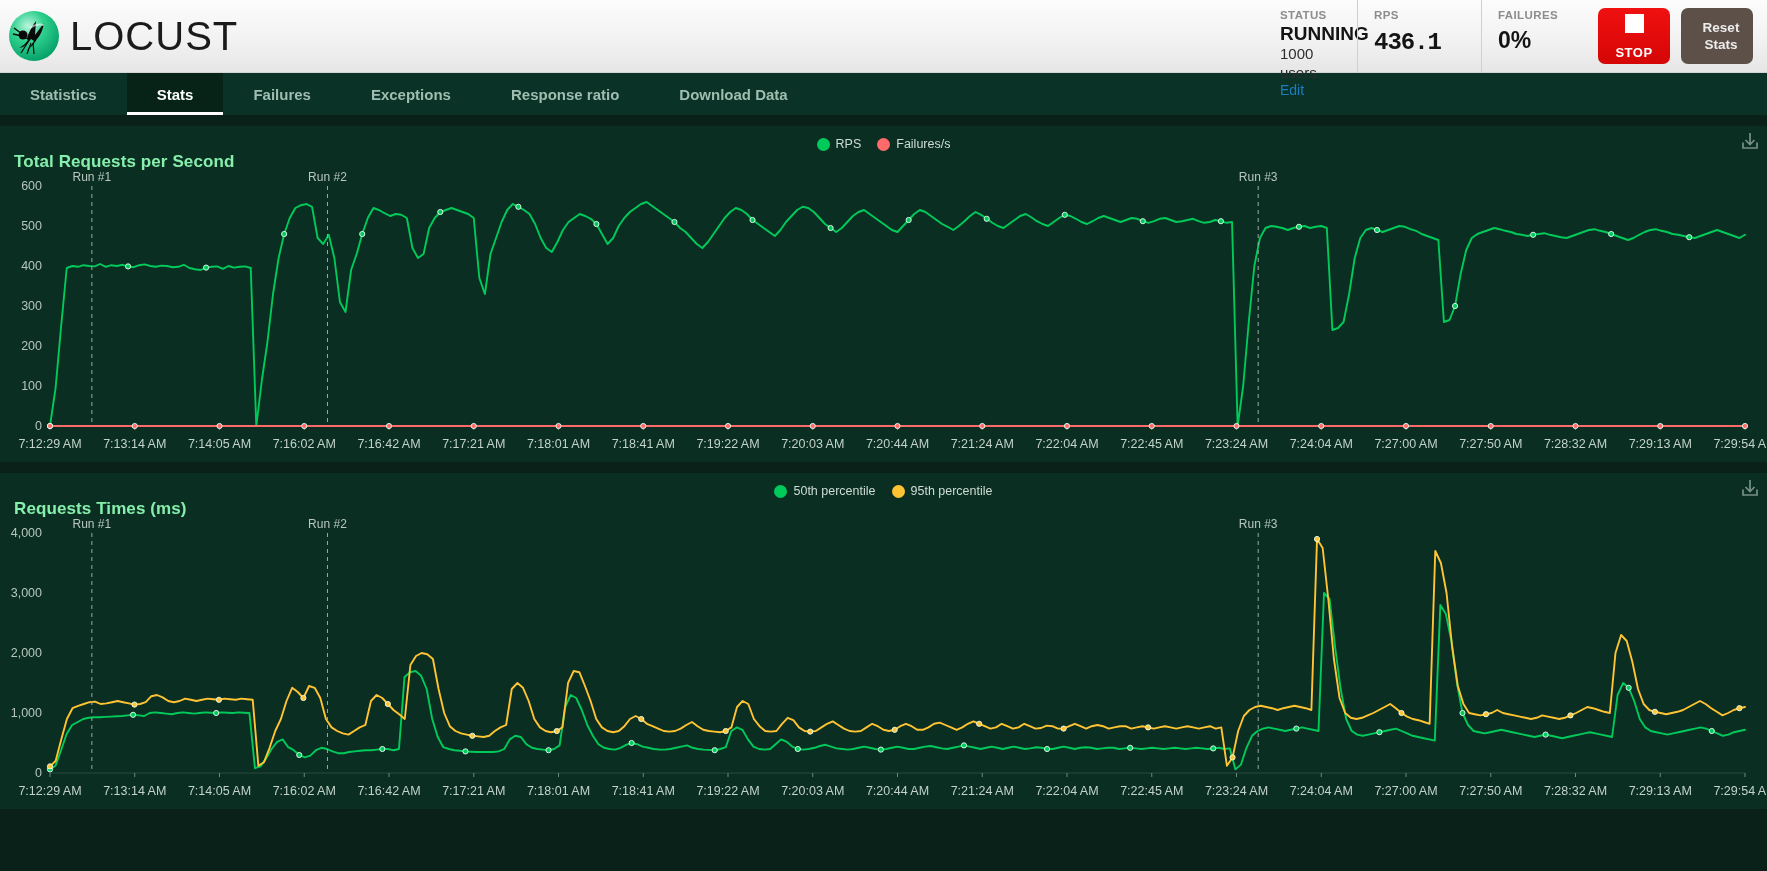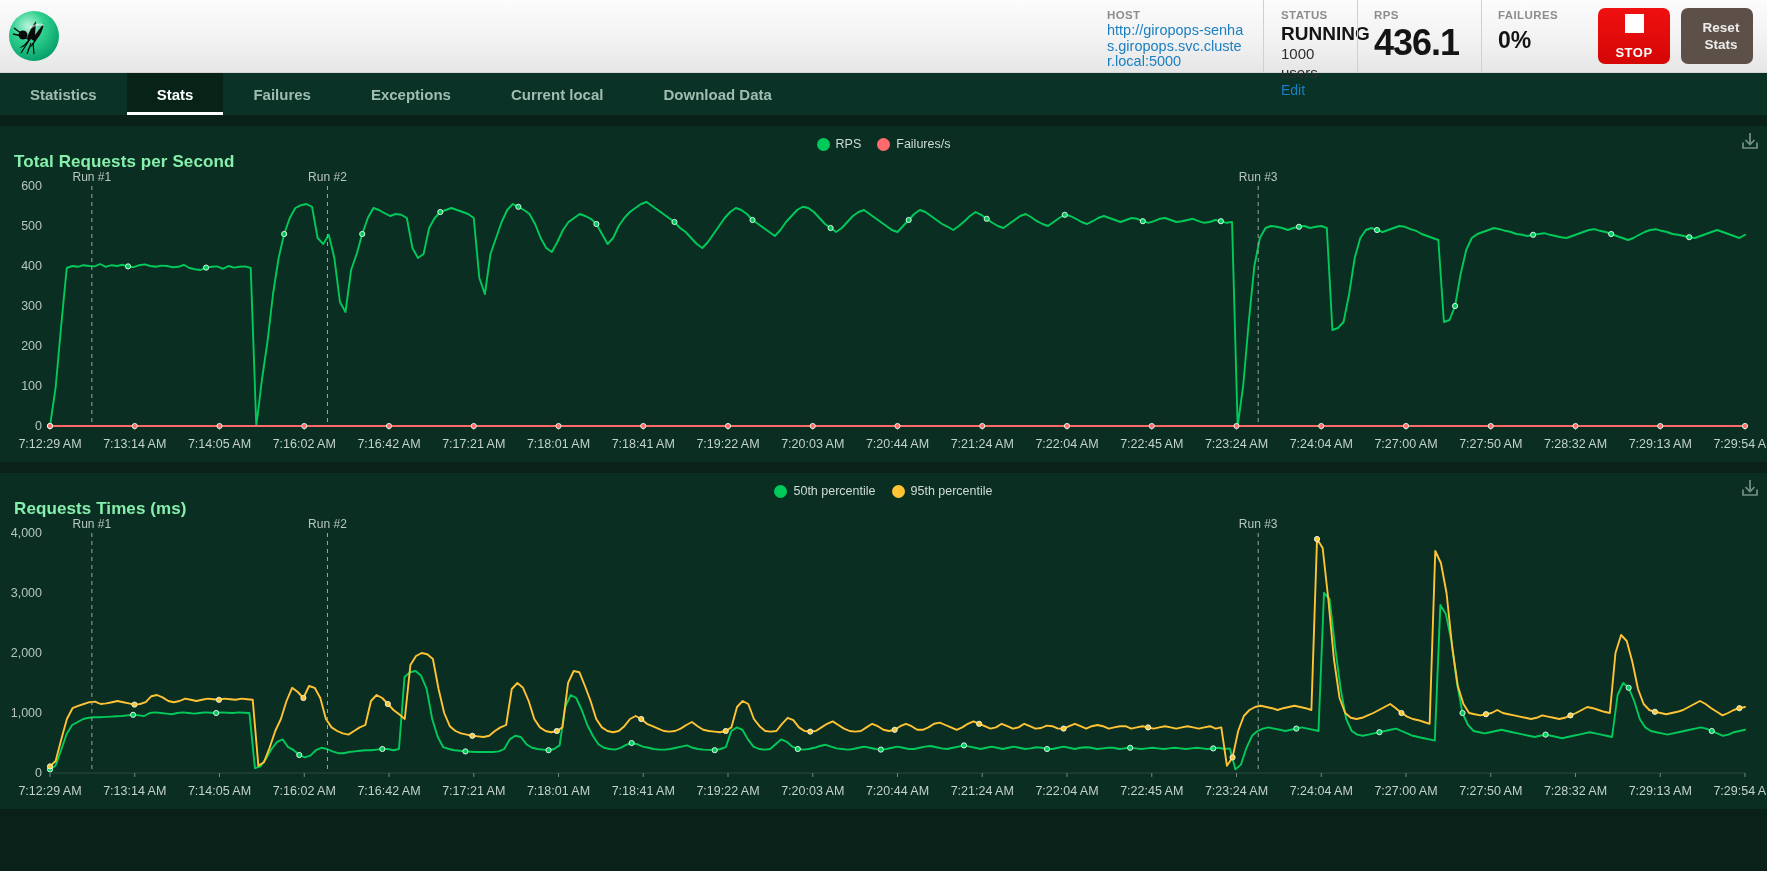--- a/index.html
+++ b/index.html
@@ -44,21 +44,21 @@
   .stat-host { width: 172px; }
   .host-link {
     font-size: 14.5px; color: #1a7fc1; line-height: 15.5px;
     word-break: break-all; text-decoration: none; cursor: pointer;
   }
   .stat-status { width: 94px; padding-left: 17px; }
   .status-value { font-size: 19px; font-weight: bold; color: #141414; line-height: 21px; }
   .status-users { font-size: 15px; color: #2d2d2d; line-height: 19px; }
   .edit-link { font-size: 14px; color: #1a7fc1; text-decoration: none; cursor: pointer; line-height: 17px; }
   .stat-rps { width: 124px; }
-  .rps-value { font-size: 36px; font-weight: bold; color: #141414; line-height: 40px; letter-spacing: -1px; }
+  .rps-value { font-size: 24px; font-weight: bold; color: #141414; line-height: 40px; letter-spacing: -1px; font-family: Liberation Mono, monospace; }
   .stat-failures { width: 94px; }
   .fail-value { font-size: 23px; font-weight: bold; color: #141414; line-height: 34px; }
 
   .btn-area {
     position: absolute; right: 14px; top: 8px;
     display: flex; gap: 11px; align-items: flex-start;
   }
   .btn-stop {
     width: 72px; height: 56px; border-radius: 7px; border: none;
     background: linear-gradient(to bottom, #f01010 0%, #d50606 100%);
@@ -140,27 +140,24 @@
           </radialGradient>
         </defs>
         <circle cx="28" cy="28" r="25" fill="url(#lg)"></circle>
         <path d="M30 13 C26 18 23 24 21 30 L18 29 L22 32 C20 35 17 38 13 40 L17 39 C20 37 23 34 25 31 L28 33 C26 36 24 39 21 42 L26 38 C28 35 30 33 31 31 C34 28 37 22 38 15 C35 19 32 23 29 27 Z" fill="#0a0a0a"></path>
         <circle cx="17" cy="27" r="4.5" fill="#0a0a0a"></circle>
         <path d="M16 26 L8 20 M16 28 L7 26" stroke="#0a0a0a" stroke-width="1.4" fill="none"></path>
         <path d="M22 34 L15 45 M25 35 L21 46 M27 35 L28 46" stroke="#0a0a0a" stroke-width="1.2" fill="none"></path>
         <path d="M24 20 C28 17 33 16 38 17" stroke="#ffffff" stroke-opacity=".55" stroke-width="2" fill="none"></path>
       </svg>
     </span>
+    <span class="brand-name">LOCUST</span>
   </div>
 
   <div class="stats-area">
-    <div class="stat-block stat-host">
-      <span class="stat-label">HOST</span>
-      <a class="host-link">http://giropops-senhas.giropops.svc.cluster.local:5000</a>
-    </div>
     <div class="stat-block stat-status">
       <span class="stat-label">STATUS</span>
       <span class="status-value">RUNNING</span>
       <span class="status-users">1000 users</span>
       <a class="edit-link">Edit</a>
     </div>
     <div class="stat-block stat-rps">
       <span class="stat-label">RPS</span>
       <span class="rps-value">436.1</span>
     </div>
@@ -177,21 +174,21 @@
     </button>
     <button class="btn-reset">Reset Stats</button>
   </div>
 </div>
 
 <div class="navbar">
   <button class="tab">Statistics</button>
   <button class="tab active">Stats</button>
   <button class="tab">Failures</button>
   <button class="tab">Exceptions</button>
-  <button class="tab">Current local</button>
+  <button class="tab">Response ratio</button>
   <button class="tab">Download Data</button>
 </div>
 
 <div class="chart-gap"></div>
 
 <div class="chart-panel">
   <div class="chart-header">
     <div class="chart-title">Total Requests per Second</div>
     <div class="chart-legend">
       <div class="legend-item">

